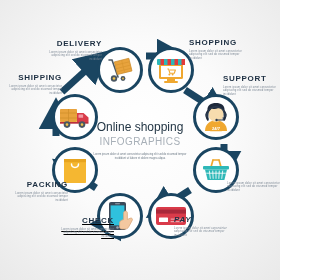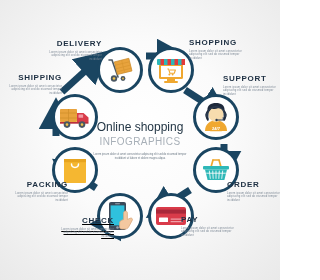--- a/index.html
+++ b/index.html
@@ -225,25 +225,24 @@
     <div class="t">DELIVERY</div>
     <div class="d">Lorem ipsum dolor sit amet consectetur adipiscing elit sed do eiusmod tempor incididunt</div>
   </div>
 
   <div class="lab right" style="left:223px;top:74px;width:60px;">
     <div class="t">SUPPORT</div>
     <div class="d">Lorem ipsum dolor sit amet consectetur adipiscing elit sed do eiusmod tempor incididunt</div>
   </div>
 
   <div class="lab right" style="left:227px;top:180px;width:56px;">
-    <div class="t">ORDER</div>
-    <div class="d">Lorem ipsum dolor sit amet consectetur adipiscing elit sed do eiusmod tempor incididunt</div>
-  </div>
-
-  <div class="lab right" style="left:181px;top:215px;width:62px;">
+    <div class="d">Lorem ipsum dolor sit amet consectetur adipiscing elit sed do eiusmod tempor incididunt</div>
+  </div>
+
+  <div class="lab right" style="left:174px;top:215px;width:62px;font-style:italic;">
     <div class="t">PAY</div>
     <div class="d">Lorem ipsum dolor sit amet consectetur adipiscing elit sed do eiusmod tempor incididunt</div>
   </div>
 
   <div class="lab left" style="left:36px;top:216px;width:78px;text-decoration:underline;">
     <div class="t">CHECK</div>
     <div class="d">Lorem ipsum dolor sit amet consectetur adipiscing elit sed do eiusmod tempor incididunt</div>
   </div>
 
   <div class="lab left" style="left:-4px;top:180px;width:72px;">

